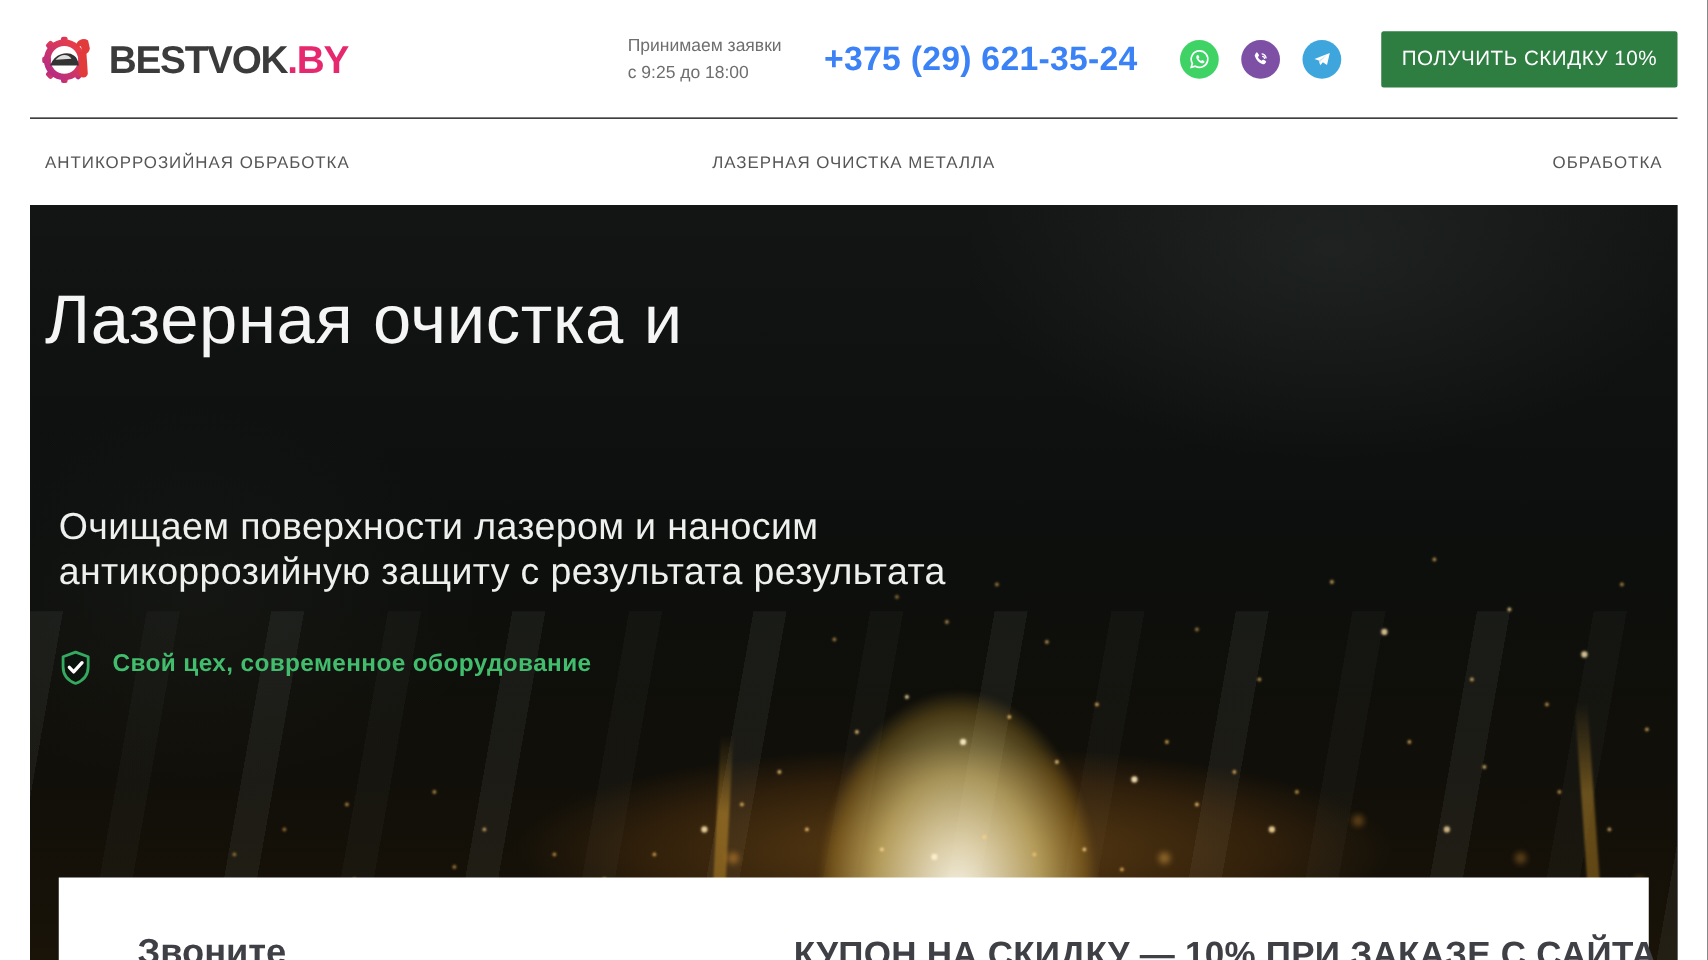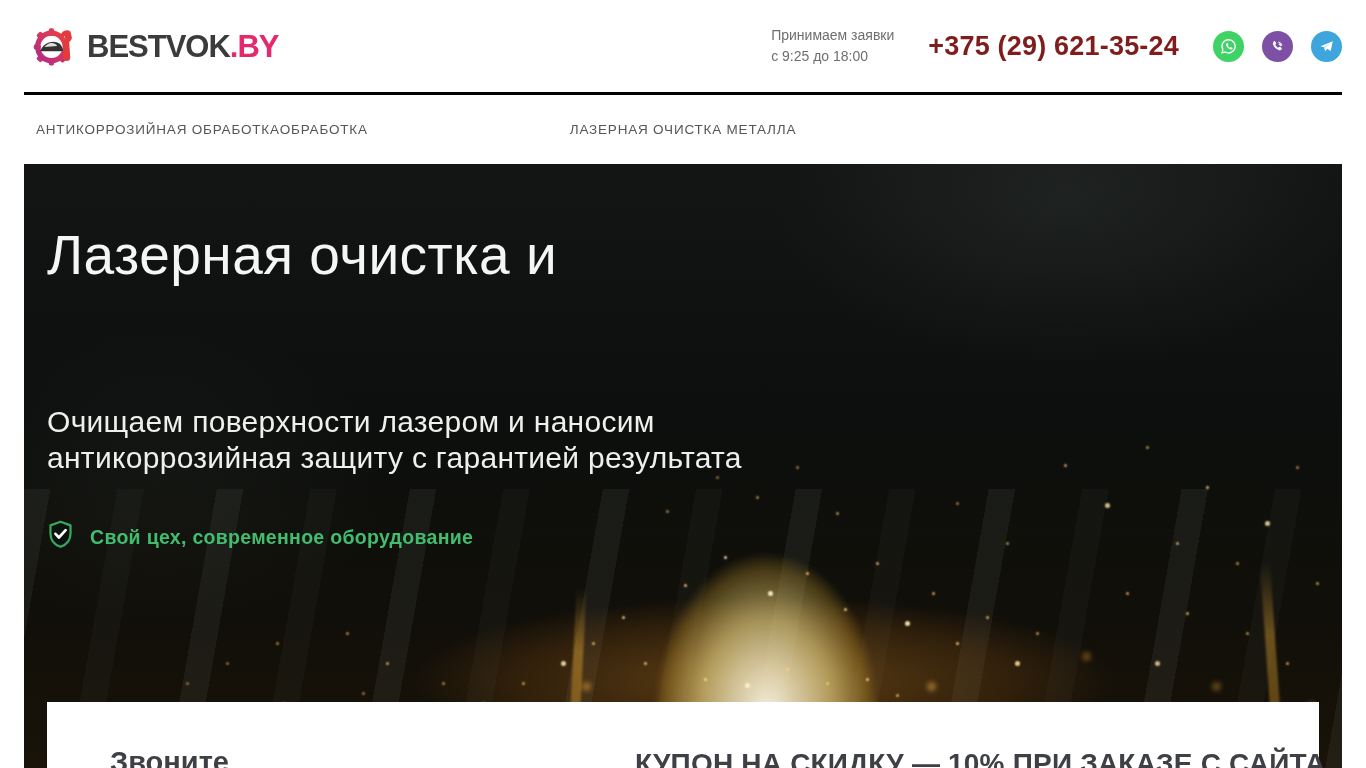--- a/index.html
+++ b/index.html
@@ -8,29 +8,29 @@
     width: 1366px; height: 768px; overflow: hidden;
     background: #ffffff;
     font-family: "Liberation Sans", sans-serif;
     color: #3c3c3c;
   }
 
   
   .header {
     margin: 0 24px; height: 95px;
     display: flex; align-items: center;
-    border-bottom: 3px solid #000000;
+    border-bottom: 1px solid #000000;
     padding-left: 8px;
   }
   .logo { display: flex; align-items: center; gap: 9px; text-decoration: none; cursor: pointer; }
   .logo-text { font-size: 31px; font-weight: 800; letter-spacing: -1px; color: #3b3b3b; line-height: 1; }
   .logo-text .tld { color: var(--brand_pink, #e6286e); }
   .hours { margin-left: auto; font-size: 14px; color: #6e6e6e; line-height: 1.5; }
   .phone {
-    margin-left: 34px; font-size: 27px; font-weight: 700; color: #7f1d1d;
+    margin-left: 34px; font-size: 27px; font-weight: 700; color: #3b82f6;
     letter-spacing: 0.2px; text-decoration: none;
   }
   .social { margin-left: 34px; display: flex; gap: 18px; align-items: center; }
   .icon-circle {
     width: 31px; height: 31px; border-radius: 50%;
     display: flex; align-items: center; justify-content: center; cursor: pointer;
   }
   .icon-circle.wa { background: var(--whatsapp_green, #3fd366); }
   .icon-circle.vb { background: var(--viber_purple, #7d4fa5); }
   .icon-circle.tg { background: var(--telegram_blue, #3ea6dc); }
@@ -39,21 +39,21 @@
     background: var(--cta_green, #2e7d41); color: #fff;
     font-size: 16.5px; letter-spacing: 0.4px;
     display: flex; align-items: center; justify-content: center;
     text-decoration: none; border-radius: 2px; cursor: pointer;
     font-family: inherit; border: none;
   }
 
   
   .nav {
     margin: 0 24px; height: 69px; position: relative;
-    display: flex; align-items: center; 
+    display: flex; align-items: center; justify-content: space-between;
     padding: 0 12px;
   }
   .nav a {
     font-size: 13.5px; color: #565656; letter-spacing: 0.8px;
     text-decoration: none; cursor: pointer;
   }
   .nav .nav-center { position: absolute; left: 50%; transform: translateX(-50%); }
 
   
   .hero {
@@ -128,32 +128,32 @@
     box-shadow:
       560px 520px 5px 2px rgba(255,170,60,.45), 640px 545px 5px 2px rgba(255,185,80,.5),
       840px 548px 5px 2px rgba(255,175,65,.5), 905px 520px 5px 2px rgba(255,190,85,.45),
       960px 552px 5px 2px rgba(255,170,60,.4), 480px 555px 5px 2px rgba(250,160,55,.35),
       1060px 490px 5px 2px rgba(250,165,55,.35), 1190px 520px 5px 2px rgba(250,170,60,.35),
       300px 565px 5px 2px rgba(240,155,50,.3), 735px 560px 6px 3px rgba(255,210,120,.6),
       1285px 540px 5px 2px rgba(250,170,60,.35), 120px 575px 5px 2px rgba(235,150,45,.3);
   }
 
   .hero-title {
-    position: absolute; left: 23px; top: 50px; margin: 0; z-index: 3;
+    position: absolute; left: 12px; top: 50px; margin: 0; z-index: 3;
     color: #f4f5f4; font-size: 55px; font-weight: 400; line-height: 82px;
     letter-spacing: 0.5px;
   }
   .hero-title span { display: block; }
   .hero-sub {
     position: absolute; left: 23px; top: 240px; z-index: 3;
     color: #eef0ee; font-size: 30px; line-height: 36px; letter-spacing: 0.3px;
   }
   .hero-sub span { display: block; }
   .features { position: absolute; left: 23px; top: 356px; z-index: 3; display: flex; flex-direction: column; gap: 20px; }
-  .feature { display: flex; align-items: flex-end; gap: 16px; }
+  .feature { display: flex; align-items: flex-start; gap: 16px; }
   .feature-label { color: var(--feature_green, #41bd6d); font-size: 19.5px; font-weight: 700; letter-spacing: 0.3px; }
 
   
   .card {
     position: absolute; left: 23px; right: 23px; top: 538px; height: 280px;
     background: #ffffff; z-index: 4;
   }
   .card-call {
     position: absolute; left: 63px; top: 44px;
     font-size: 29px; font-weight: 700; color: #3f4046; margin: 0;
@@ -220,20 +220,21 @@
       </svg>
     </a>
     <a class="icon-circle tg" aria-label="Telegram">
       <svg width="19" height="19" viewBox="0 0 24 24" aria-hidden="true">
         <path d="M20 5.5 4.5 11.6l4.4 1.5 1.6 4.9 2.5-3.2 4.2 3z" fill="#fff"></path>
         <path d="M8.9 13.1 17 7.5l-6.5 6.6-.4 3z" fill="#c9e4f2"></path>
       </svg>
     </a>
   </div>
 
+  <a class="cta">ПОЛУЧИТЬ СКИДКУ 10%</a>
 </header>
 
 <nav class="nav">
   <a>АНТИКОРРОЗИЙНАЯ ОБРАБОТКА</a>
   <a class="nav-center">ЛАЗЕРНАЯ ОЧИСТКА МЕТАЛЛА</a>
   <a>ОБРАБОТКА</a>
 </nav>
 
 <section class="hero">
   <div class="hero-bg"></div>
@@ -244,21 +245,21 @@
   <div class="hero-glow"></div>
   <div class="sparks"></div>
   <div class="sparks-glow"></div>
 
   <h1 class="hero-title">
     <span>Лазерная очистка и</span>
   </h1>
 
   <div class="hero-sub">
     <span>Очищаем поверхности лазером и наносим</span>
-    <span>антикоррозийная защиту с гарантией результата</span>
+    <span>антикоррозийную защиту с результата результата</span>
   </div>
 
   <div class="features">
     <div class="feature">
       <span style="display:flex">
         <svg width="27" height="29" viewBox="0 0 24 26" aria-hidden="true">
           <path d="M12 1.5 21 4.8 V12 c0 6.5-4 10.2-9 12-5-1.8-9-5.5-9-12 V4.8 Z" fill="rgba(8,18,12,.55)" stroke="#35a95f" stroke-width="2" stroke-linejoin="round"></path>
           <path d="M7.5 12.4 l3.1 3.3 6-6.6" fill="none" stroke="#fff" stroke-width="2.4" stroke-linecap="round" stroke-linejoin="round"></path>
         </svg>
       </span>

